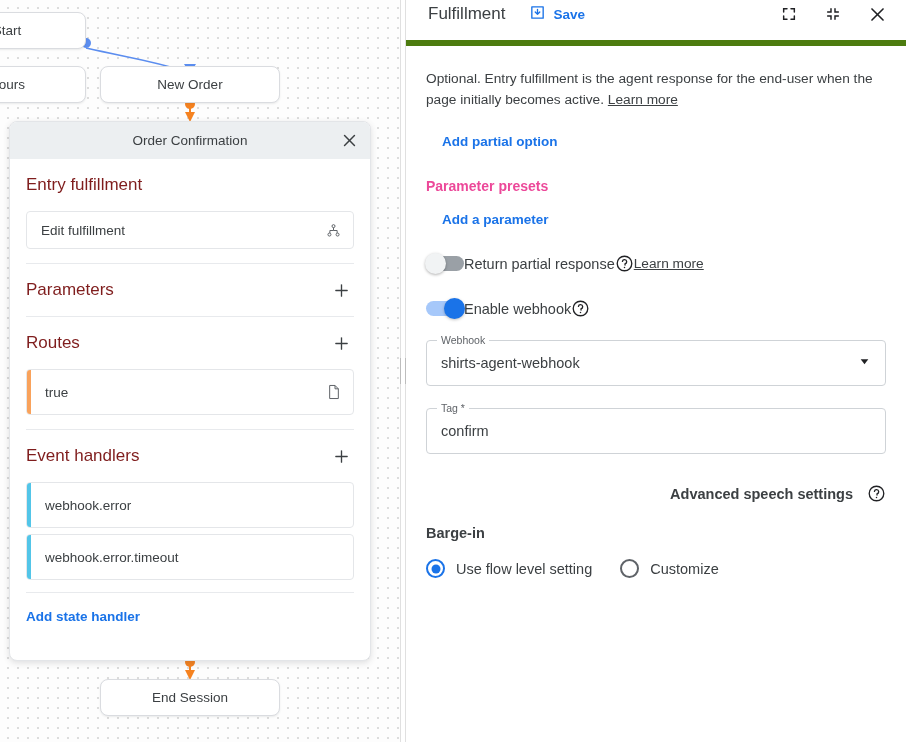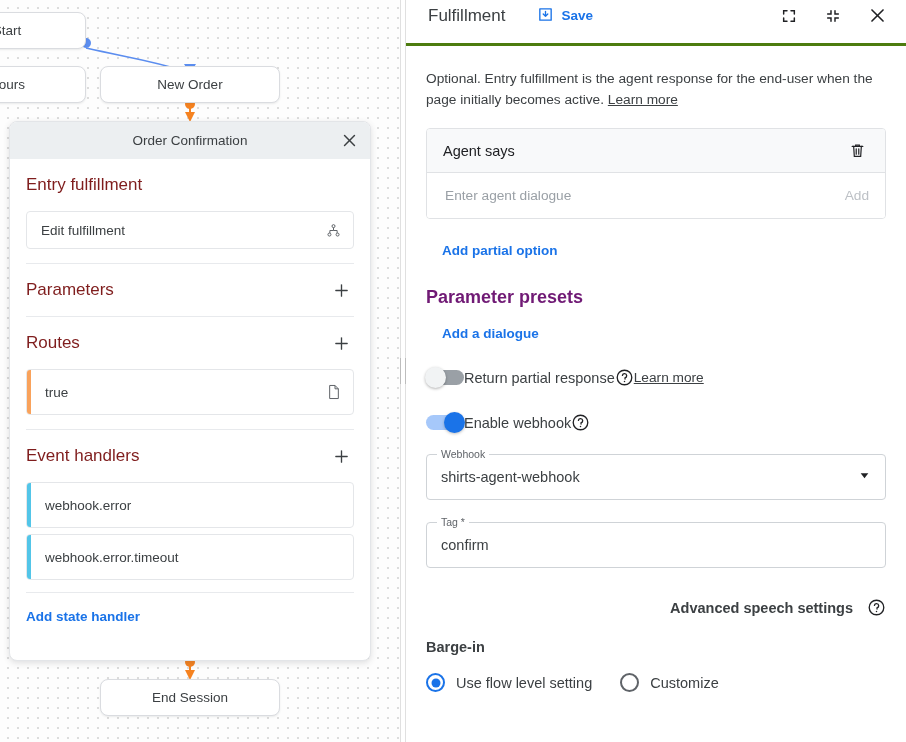--- a/index.html
+++ b/index.html
@@ -144,22 +144,21 @@
     flex-direction: column;
     overflow: hidden;
     position: relative;
   }
   .panel-header {
     height: 46px;
     flex: 0 0 46px;
     display: flex;
     align-items: center;
     padding: 0 16px 12px 22px;
-    border-bottom: 3px solid #4d7c0f;
-    gap: 8px;
+    border-bottom: 6px solid #4d7c0f;
   }
   .panel-title { font-size: 17px; color: #3c4043; }
   .save-btn {
     display: inline-flex; align-items: center; gap: 7px;
     margin-left: 24px; cursor: pointer;
     color: #1a73e8; font-size: 13.5px; font-weight: 700;
   }
   .header-actions { margin-left: auto; display: flex; align-items: center; gap: 18px; }
   .hdr-icon { width: 26px; height: 26px; display:flex; align-items:center; justify-content:center; cursor:pointer; color:#202124; }
 
@@ -187,21 +186,21 @@
   .agent-input {
     border: none; outline: none; flex: 1;
     font-family: "Liberation Sans", sans-serif;
     font-size: 13.7px; color: #3c4043; background: transparent;
   }
   .agent-input::placeholder { color: #9aa0a6; }
   .add-text { color: #bdc1c6; font-size: 13.7px; cursor: pointer; }
 
   .dialogue-link { margin-top: 22px; margin-left: 16px; }
 
-  .section-label { font-size: 18px; font-weight: 700; color: #701a75; margin-top: 28px; }
+  .section-label { font-size: 14px; font-weight: 700; color: #ec4899; margin-top: 28px; }
   .param-link { margin-top: 16px; margin-left: 16px; }
 
   .toggle-row { display: flex; align-items: center; margin-top: 26px; }
   .toggle {
     position: relative; width: 38px; height: 15px; border-radius: 8px;
     background: #9aa0a6; cursor: pointer; flex: 0 0 38px;
   }
   .toggle .knob {
     position: absolute; top: -3px; left: -1px;
     width: 21px; height: 21px; border-radius: 50%;
@@ -439,46 +438,29 @@
       </span>
     </div>
 
     <div class="panel-body">
 
       <div class="desc">
         <span>Optional. Entry fulfillment is the agent response for the end-user when the page initially becomes active.</span>
         <a href="#">Learn more</a>
       </div>
 
-      <div class="agent-says-card">
-        <div class="agent-says-head">
-          <span class="agent-says-title">Agent says</span>
-          <span class="trash-btn">
-            <svg width="17" height="17" viewBox="0 0 24 24" fill="none" stroke="#202124" stroke-width="1.7" stroke-linecap="round">
-              <path d="M4.5 6.3 h15"></path>
-                <path d="M9.4 6.3 V4.3 h5.2 v2"></path>
-              <path d="M6.6 6.3 l0.9 14 h9 l0.9 -14"></path>
-              <path d="M10.2 9.6 v7.6 M13.8 9.6 v7.6"></path>
-            </svg>
-          </span>
-        </div>
-        <div class="agent-says-input-row">
-          <input class="agent-input" type="text" placeholder="Enter agent dialogue" style="">
-          <span class="add-text">Add</span>
-        </div>
-      </div>
 
       <div class="dialogue-link">
         <span class="link-blue">Add partial option</span>
       </div>
 
       <div class="section-label">Parameter presets</div>
 
       <div class="param-link">
-        <span class="link-blue">Add a dialogue</span>
+        <span class="link-blue">Add a parameter</span>
       </div>
 
       <div class="toggle-row">
         <span class="toggle">
             <span class="knob"></span>
           </span>
         <span class="toggle-label">Return partial response</span>
         <span class="help-icon">
           <svg width="19" height="19" viewBox="0 0 24 24" fill="none" stroke="#202124" stroke-width="1.7">
             <circle cx="12" cy="12" r="9.2"></circle>

